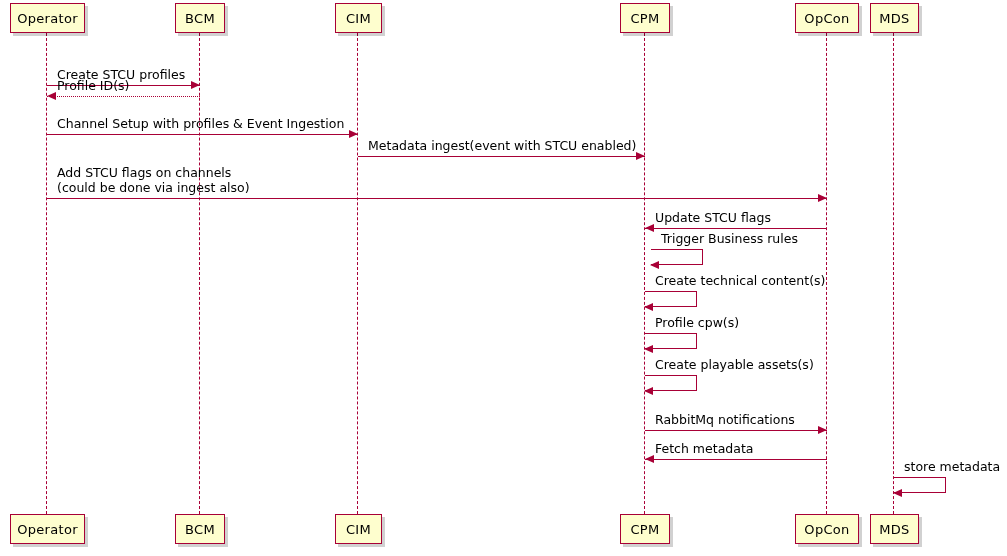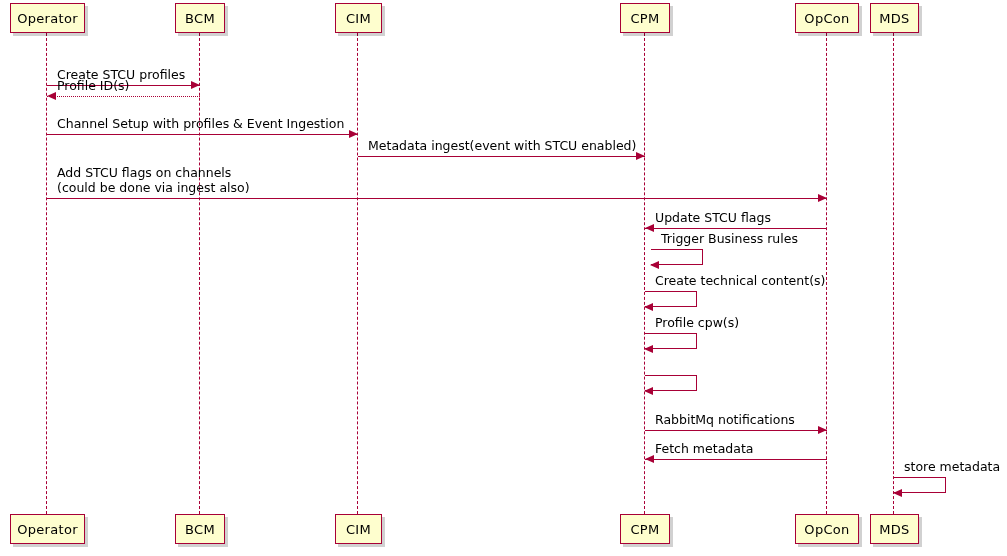--- a/index.html
+++ b/index.html
@@ -118,20 +118,21 @@
       <div class="mlabel" style="left: 655px; top: 273px;">Create technical content(s)</div>
     </div>
     <div style="position: absolute; left: 0px; top: 0px; width: 100%; height: 100%;">
       <div class="selfloop" style="left: 645px; top: 333px; width: 52px; height: 16px;"></div>
       <div class="ahead left" style="left: 644px; top: 344.5px;"></div>
       <div class="mlabel" style="left: 655px; top: 315px;">Profile cpw(s)</div>
     </div>
     <div style="position: absolute; left: 0px; top: 0px; width: 100%; height: 100%;">
       <div class="selfloop" style="left: 645px; top: 375px; width: 52px; height: 16px;"></div>
       <div class="ahead left" style="left: 644px; top: 386.5px;"></div>
+      <div class="mlabel" style="left: 655px; top: 357px;">Create playable assets(s)</div>
     </div>
     <div style="position: absolute; left: 0px; top: 0px; width: 100%; height: 100%;">
       <div class="msgline" style="left: 645px; top: 430px; width: 182px;"></div>
       <div class="ahead right" style="top: 426.3px; left: 818px;"></div>
       <div class="mlabel" style="left: 655px; top: 412px;">RabbitMq notifications</div>
     </div>
     <div style="position: absolute; left: 0px; top: 0px; width: 100%; height: 100%;">
       <div class="msgline" style="left: 645px; top: 459px; width: 182px;"></div>
       <div class="ahead left" style="top: 455.3px; left: 644.5px;"></div>
       <div class="mlabel" style="left: 655px; top: 441px;">Fetch metadata</div>

